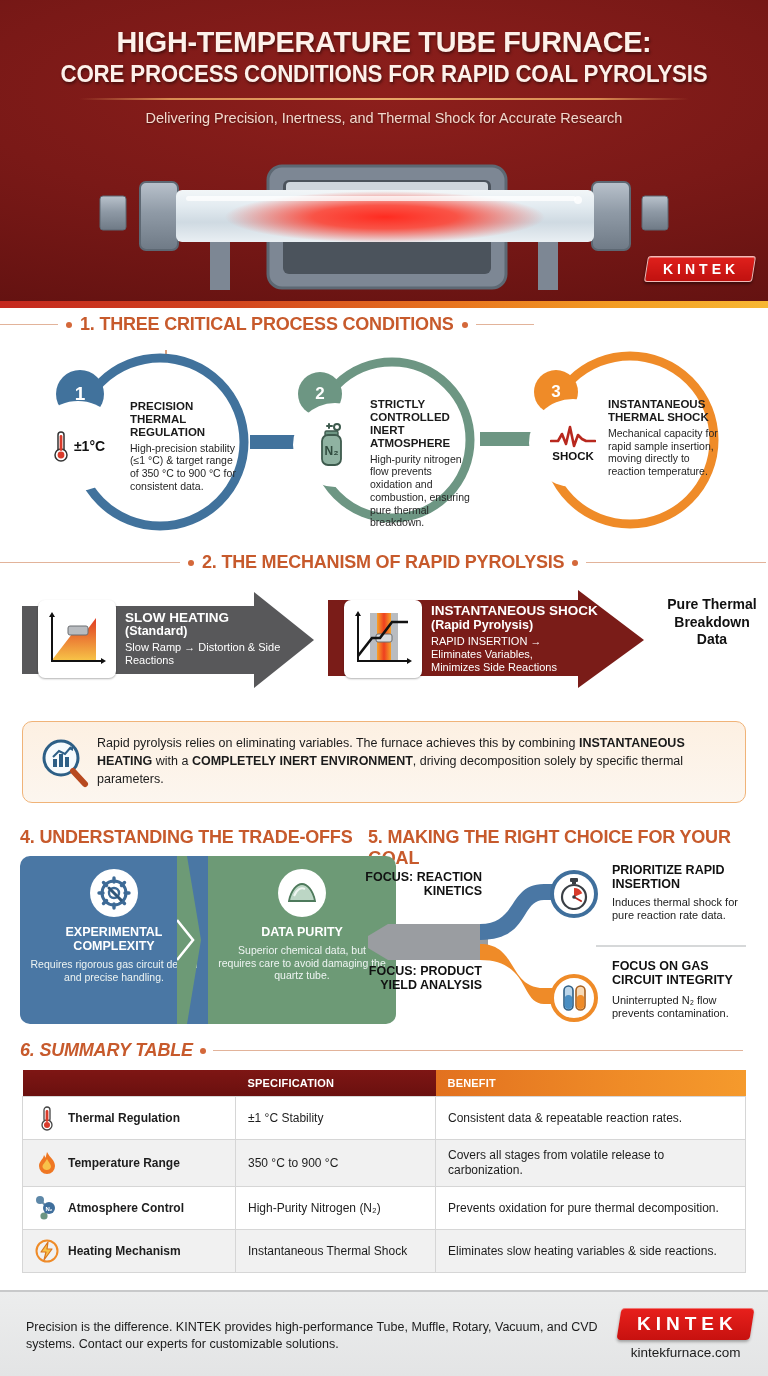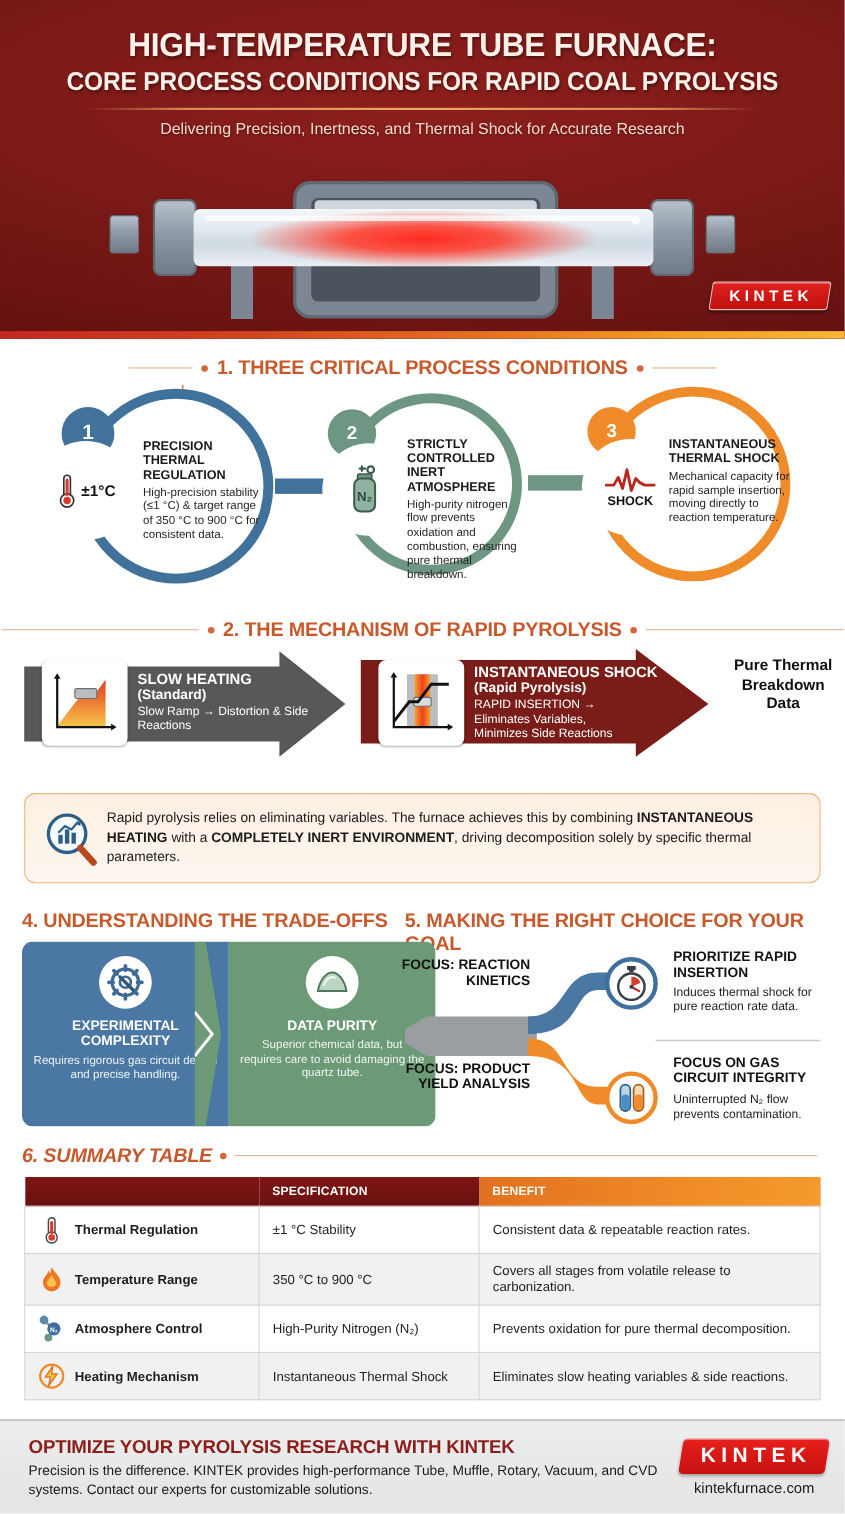--- a/index.html
+++ b/index.html
@@ -60,21 +60,21 @@
     box-shadow:0 2px 3px rgba(0,0,0,.45), inset 0 1px 0 rgba(255,255,255,.35);
     border:1px solid #f2b9b6;
   }
   .kintek-badge span { display:inline-block; transform:skewX(9deg); }
   .header-bottom-bar {
     position:absolute; left:0; bottom:0; width:768px; height:7px;
     background:linear-gradient(90deg,#c4281f 0%, #d2451f 30%, #e8761f 60%, #f39c23 80%, #f7b733 100%);
   }
 
   
-  .sec-head-center { display:flex; align-items:center; justify-content:center; gap:8px;margin-top:10px; }
+  .sec-head-center { display:flex; align-items:center; gap:8px; }
   .sec-head-center .ln { height:1px; background:#e2b39a; flex:0 0 auto; }
   .sec-head-center .dot { width:6px;height:6px;border-radius:50%;background:#d4683a; }
   .sec-title {
     font-weight:bold; color:#c75a2c; font-size:18px; letter-spacing:-0.2px;
     white-space:nowrap;
   }
   .sec-title-left {
     font-weight:bold; color:#c75a2c; font-size:18px; letter-spacing:-0.2px;
   }
 
@@ -572,21 +572,20 @@
         </td>
         <td>Instantaneous Thermal Shock</td>
         <td>Eliminates slow heating variables &amp; side reactions.</td>
       </tr>
     </tbody>
   </table>
 </div>
 
 <div class="footer">
   <div class="foot-left">
-    <div class="foot-h">OPTIMIZE YOUR PYROLYSIS RESEARCH WITH KINTEK</div>
     <div class="foot-p">Precision is the difference. KINTEK provides high-performance Tube, Muffle, Rotary, Vacuum, and CVD systems. Contact our experts for customizable solutions.</div>
   </div>
   <div class="foot-right">
     <div class="foot-badge">
       <span>KINTEK</span>
     </div>
     <div class="foot-url">kintekfurnace.com</div>
   </div>
 </div>
 

